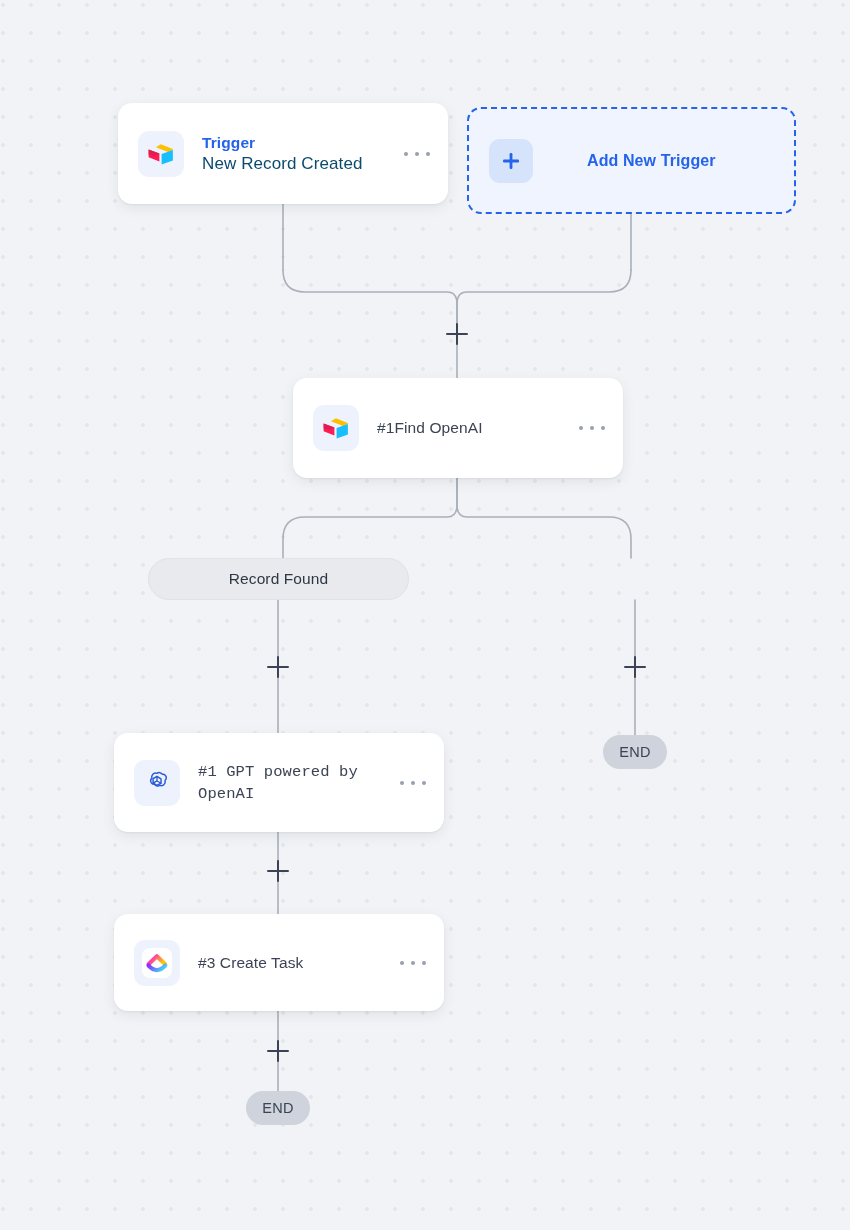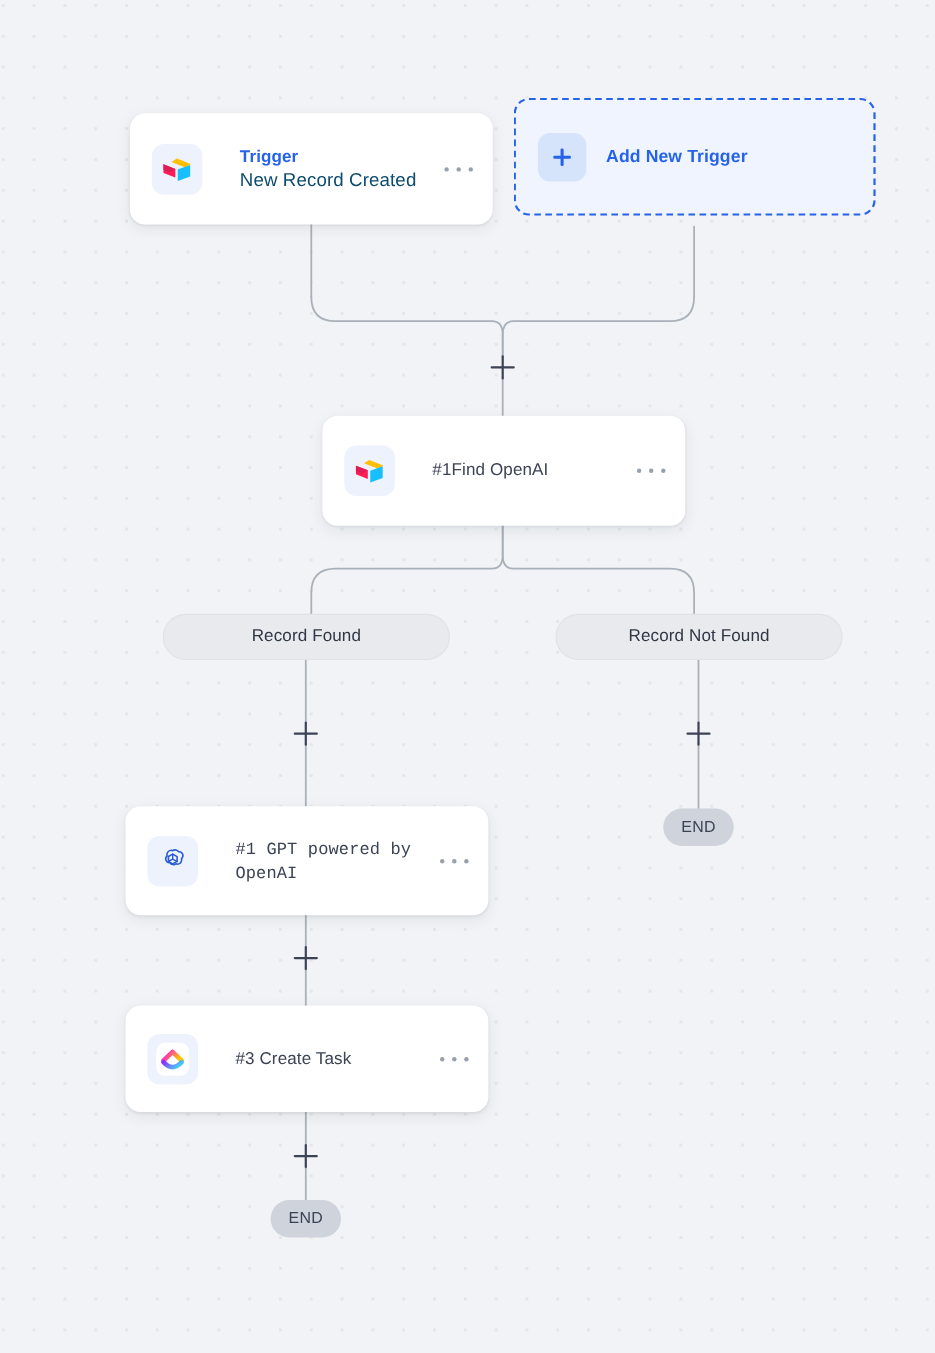--- a/index.html
+++ b/index.html
@@ -50,21 +50,21 @@
     border-radius: 11px;
     background: #eef2fd;
     flex: 0 0 46px;
     display: flex;
     align-items: center;
     justify-content: center;
   }
 
   .card-text {
     flex: 1 1 auto;
-    margin-left: 34px;
+    margin-left: 18px;
     min-width: 0;
   }
 
   .card-title-blue {
     color: #2563eb;
     font-size: 15.5px;
     font-weight: bold;
     line-height: 20px;
     letter-spacing: .1px;
   }
@@ -229,21 +229,21 @@
       <div class="card-title-blue">Trigger</div>
       <div class="card-sub">New Record Created</div>
     </div>
     <div class="dots-menu">
       <i></i>
         <i></i>
         <i></i>
     </div>
   </div>
 
-  <div class="add-card" style="left:467px; top:89px; width:329px; height:107px;">
+  <div class="add-card" style="left:467px; top:107px; width:329px; height:107px;gap:36px;">
     <div class="add-plus-box">
       <svg width="22" height="22" viewBox="0 0 22 22">
         <rect x="9.6" y="3" width="2.8" height="16" rx="1.2" fill="#2563eb"></rect>
         <rect x="3" y="9.6" width="16" height="2.8" rx="1.2" fill="#2563eb"></rect>
       </svg>
     </div>
     <div class="add-label">Add New Trigger</div>
   </div>
 
   <div class="plus-node" style="left:446px; top:323px;"></div>
@@ -262,23 +262,20 @@
     </div>
     <div class="dots-menu">
       <i></i>
         <i></i>
         <i></i>
     </div>
   </div>
 
   <div class="branch-pill" style="left:148px; top:558px; width:261px;">
     <span>Record Found</span>
-  </div>
-  <div class="branch-pill" style="left:505px; top:558px; width:261px;">
-    <span>Record Not Found</span>
   </div>
 
   <div class="plus-node" style="left:267px; top:656px;"></div>
   <div class="plus-node" style="left:624px; top:656px;"></div>
 
   <div class="end-pill" style="left:603px; top:735px;">
     <span>END</span>
   </div>
 
   <div class="card" style="left:114px; top:733px; width:330px; height:99px;font-family:Liberation Mono, monospace;">

